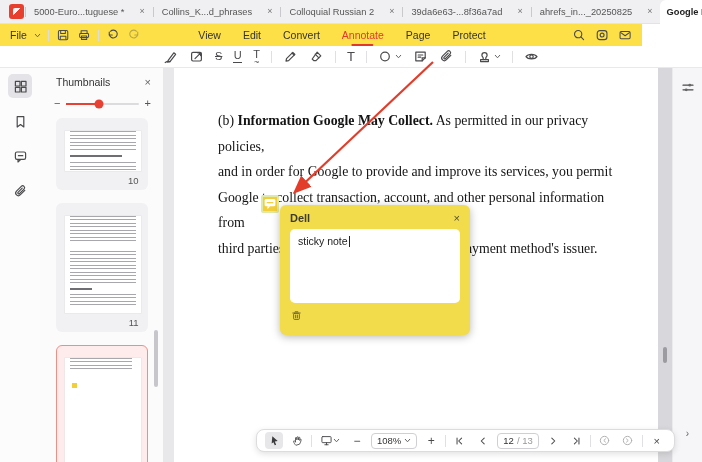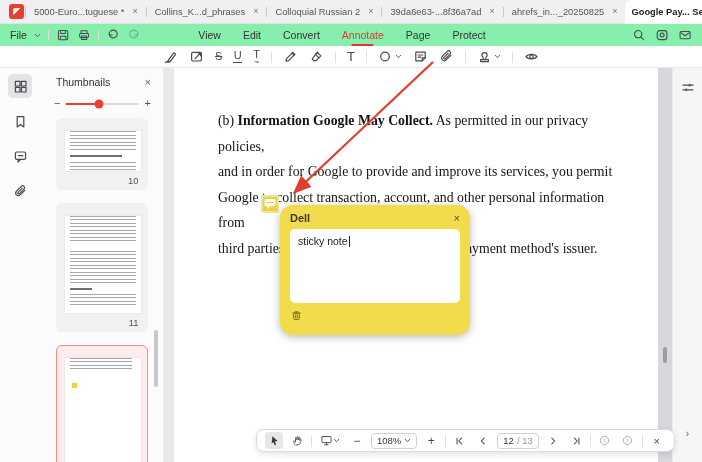--- a/index.html
+++ b/index.html
@@ -10,28 +10,28 @@
   
   #tabbar { position:absolute; left:0; top:0; width:702px; height:24px;
             background:#f0f0f3; border-bottom:1px solid #e3e3e6;
             display:flex; align-items:center; }
   .logo { width:15px; height:15px; margin-left:9px; border-radius:3px;
           background:#e7402e; position:relative; flex:0 0 auto; }
   .logo::after { content:""; position:absolute; left:3.5px; top:3.5px; width:8px; height:8px;
           border-radius:2px; background:
           linear-gradient(135deg, rgba(255,255,255,.95) 45%, rgba(255,255,255,0) 46%); }
   .tabsep { width:1px; height:10px; background:#c9c9cd; flex:0 0 auto; margin:0 1px; }
-  .tab { display:flex; align-items:center; gap:8px; padding:0 7px; height:24px;
+  .tab { display:flex; align-items:center; gap:15px; padding:0 7px; height:24px;
          font-size:9.3px; color:#555; white-space:nowrap; flex:0 0 auto; }
   .tab .tab-close { font-size:9px; color:#777; line-height:1; }
   .tab.active { background:#fff; border-radius:6px 6px 0 0; color:#222; font-weight:bold; }
   .ticon { width:14px; height:14px; margin:0 5px; }
 
   
-  #menubar { position:absolute; left:0; top:24px; width:702px; height:22px; background:#86efac;
+  #menubar { position:absolute; left:0; top:24px; width:642px; height:22px; background:#fde047;
              display:flex; align-items:center; font-size:10.5px;text-align:center; }
   .mb-left { display:flex; align-items:center; gap:7px; padding-left:10px; }
   .mb-sep { width:1px; height:11px; background:#ddd; }
   .micon { width:14px; height:14px; }
   .micon.dim { opacity:.38; }
   .mb-menus { position:absolute; left:342px; transform:translateX(-50%);
               display:flex; align-items:center; gap:22px; }
   .menu-item { color:#333; position:relative; padding:3px 0; }
   .menu-item.active { color:#e0392a; }
   .menu-item.active::after { content:""; position:absolute; left:50%; transform:translateX(-50%);
@@ -98,21 +98,21 @@
   .rr-top { top:12px; } .rr-bottom { top:360px; color:#666; font-size:10px; }
 
   
   .para { position:absolute; left:44px; top:40px; width:410px;
           font-family:"Liberation Serif", serif; font-size:13.8px; line-height:25.5px; color:#141414; }
   .para b { font-weight:bold; }
 
   .note-anchor { position:absolute; left:87px; top:127px; width:18px; height:18px;
                  background:#f2cf3a; border:2px solid #dfe9a8; border-radius:2px; }
   .sticky { position:absolute; left:106px; top:137px; width:190px; height:130px;
-            background:#f2dc4b; border-radius:13px; box-shadow:0 2px 8px rgba(0,0,0,.28);
+            background:#f2dc4b; border-radius:6px; box-shadow:0 2px 8px rgba(0,0,0,.28);
             padding:7px 10px 0; z-index:20; }
   .sticky-head { display:flex; align-items:center; justify-content:space-between; }
   .sticky-author { font-size:11px; font-weight:bold; color:#3b3a2b; }
   .sticky-close { font-size:11px; color:#55502e; }
   .sticky-date { font-size:9px; color:#8a7a35; margin-top:4px; }
   .sticky-text { margin-top:5px; width:170px; height:74px; background:#fff; border-radius:5px;
                  padding:6px 8px; font-size:10.5px; color:#222; }
   .caret { display:inline-block; width:1px; height:11px; background:#222;
            vertical-align:-2px; margin-left:1px; }
   .sticky-trash { margin-top:5px; display:inline-block; }

